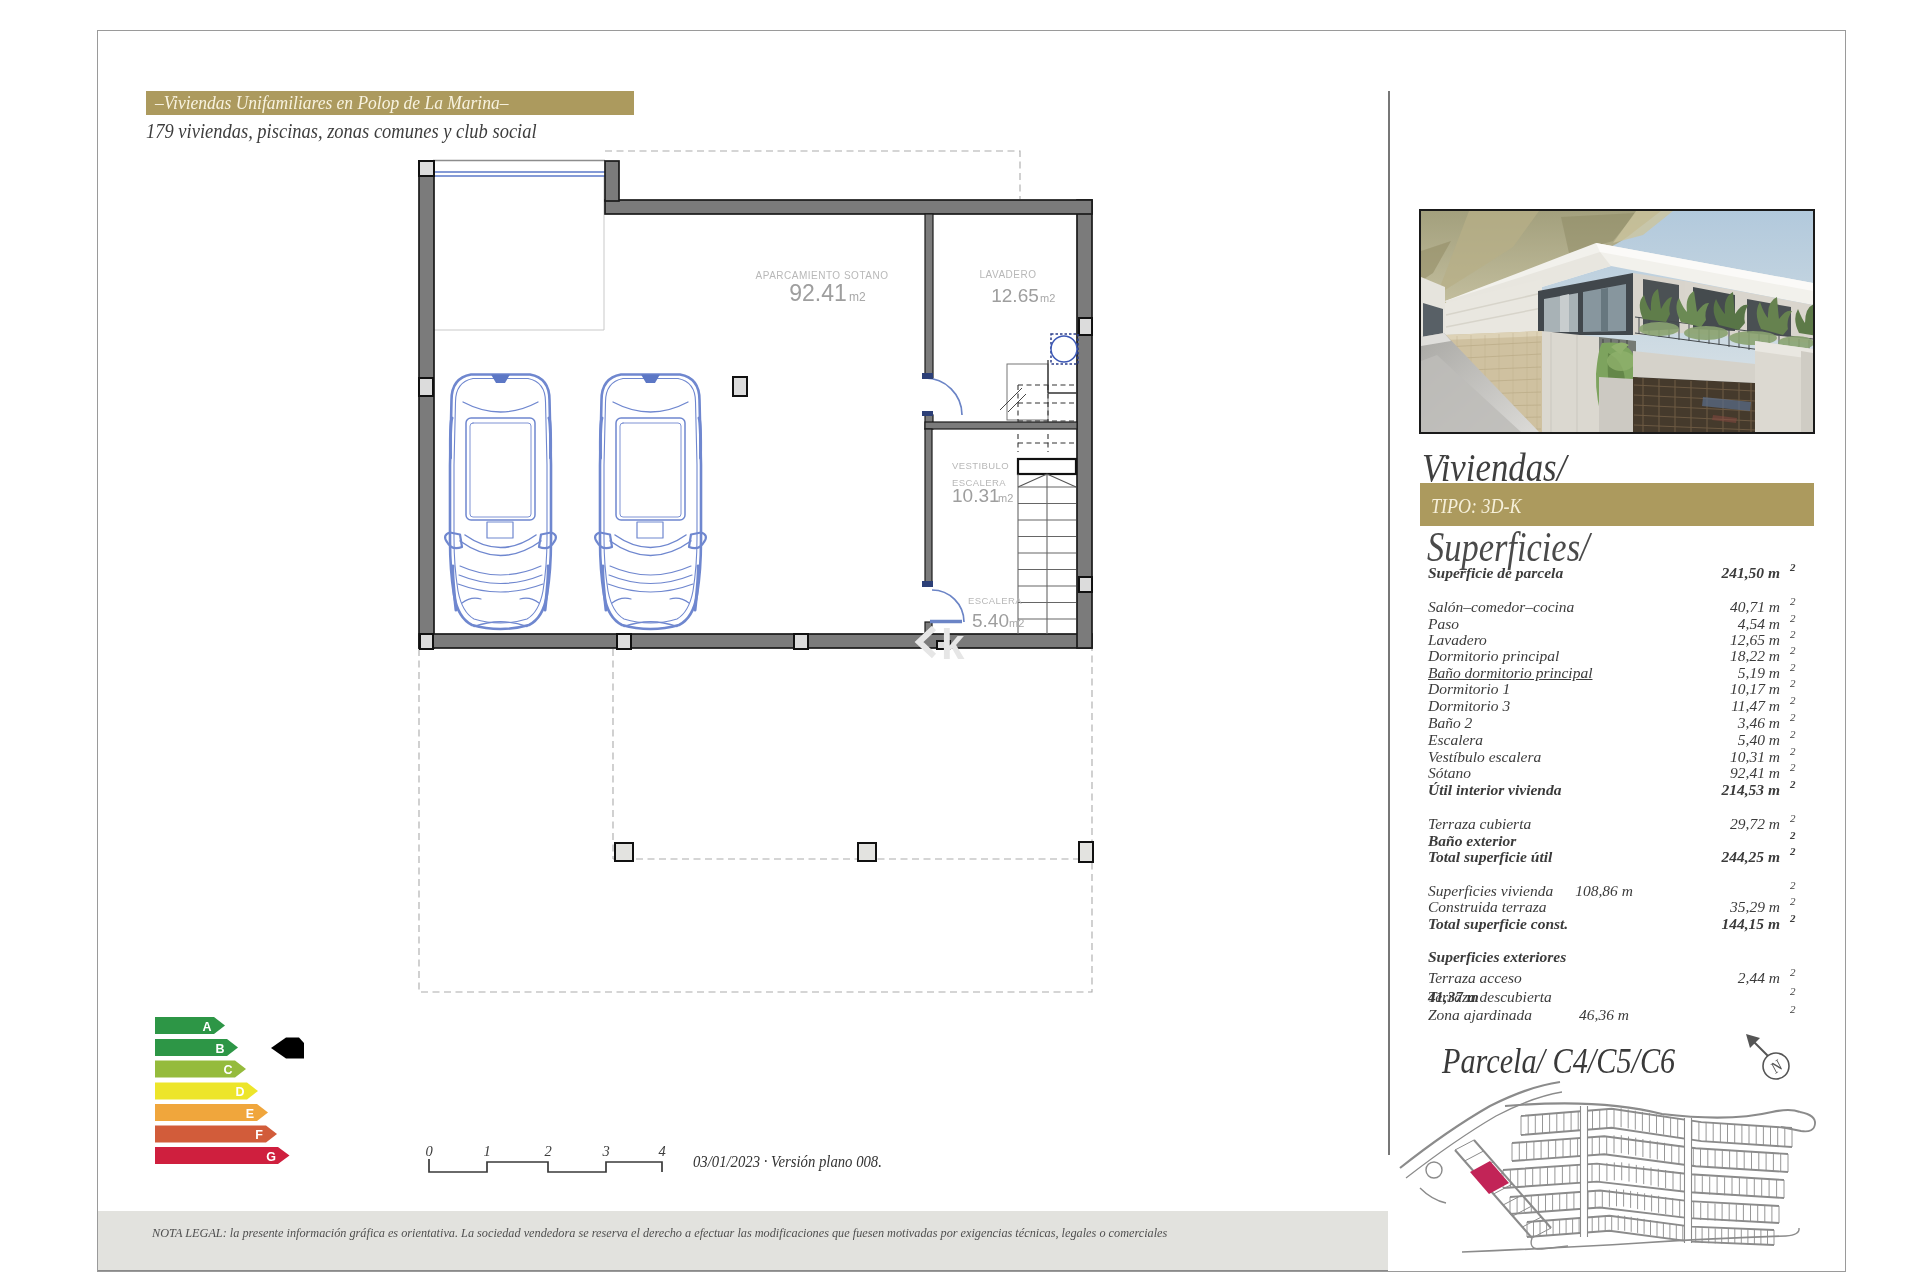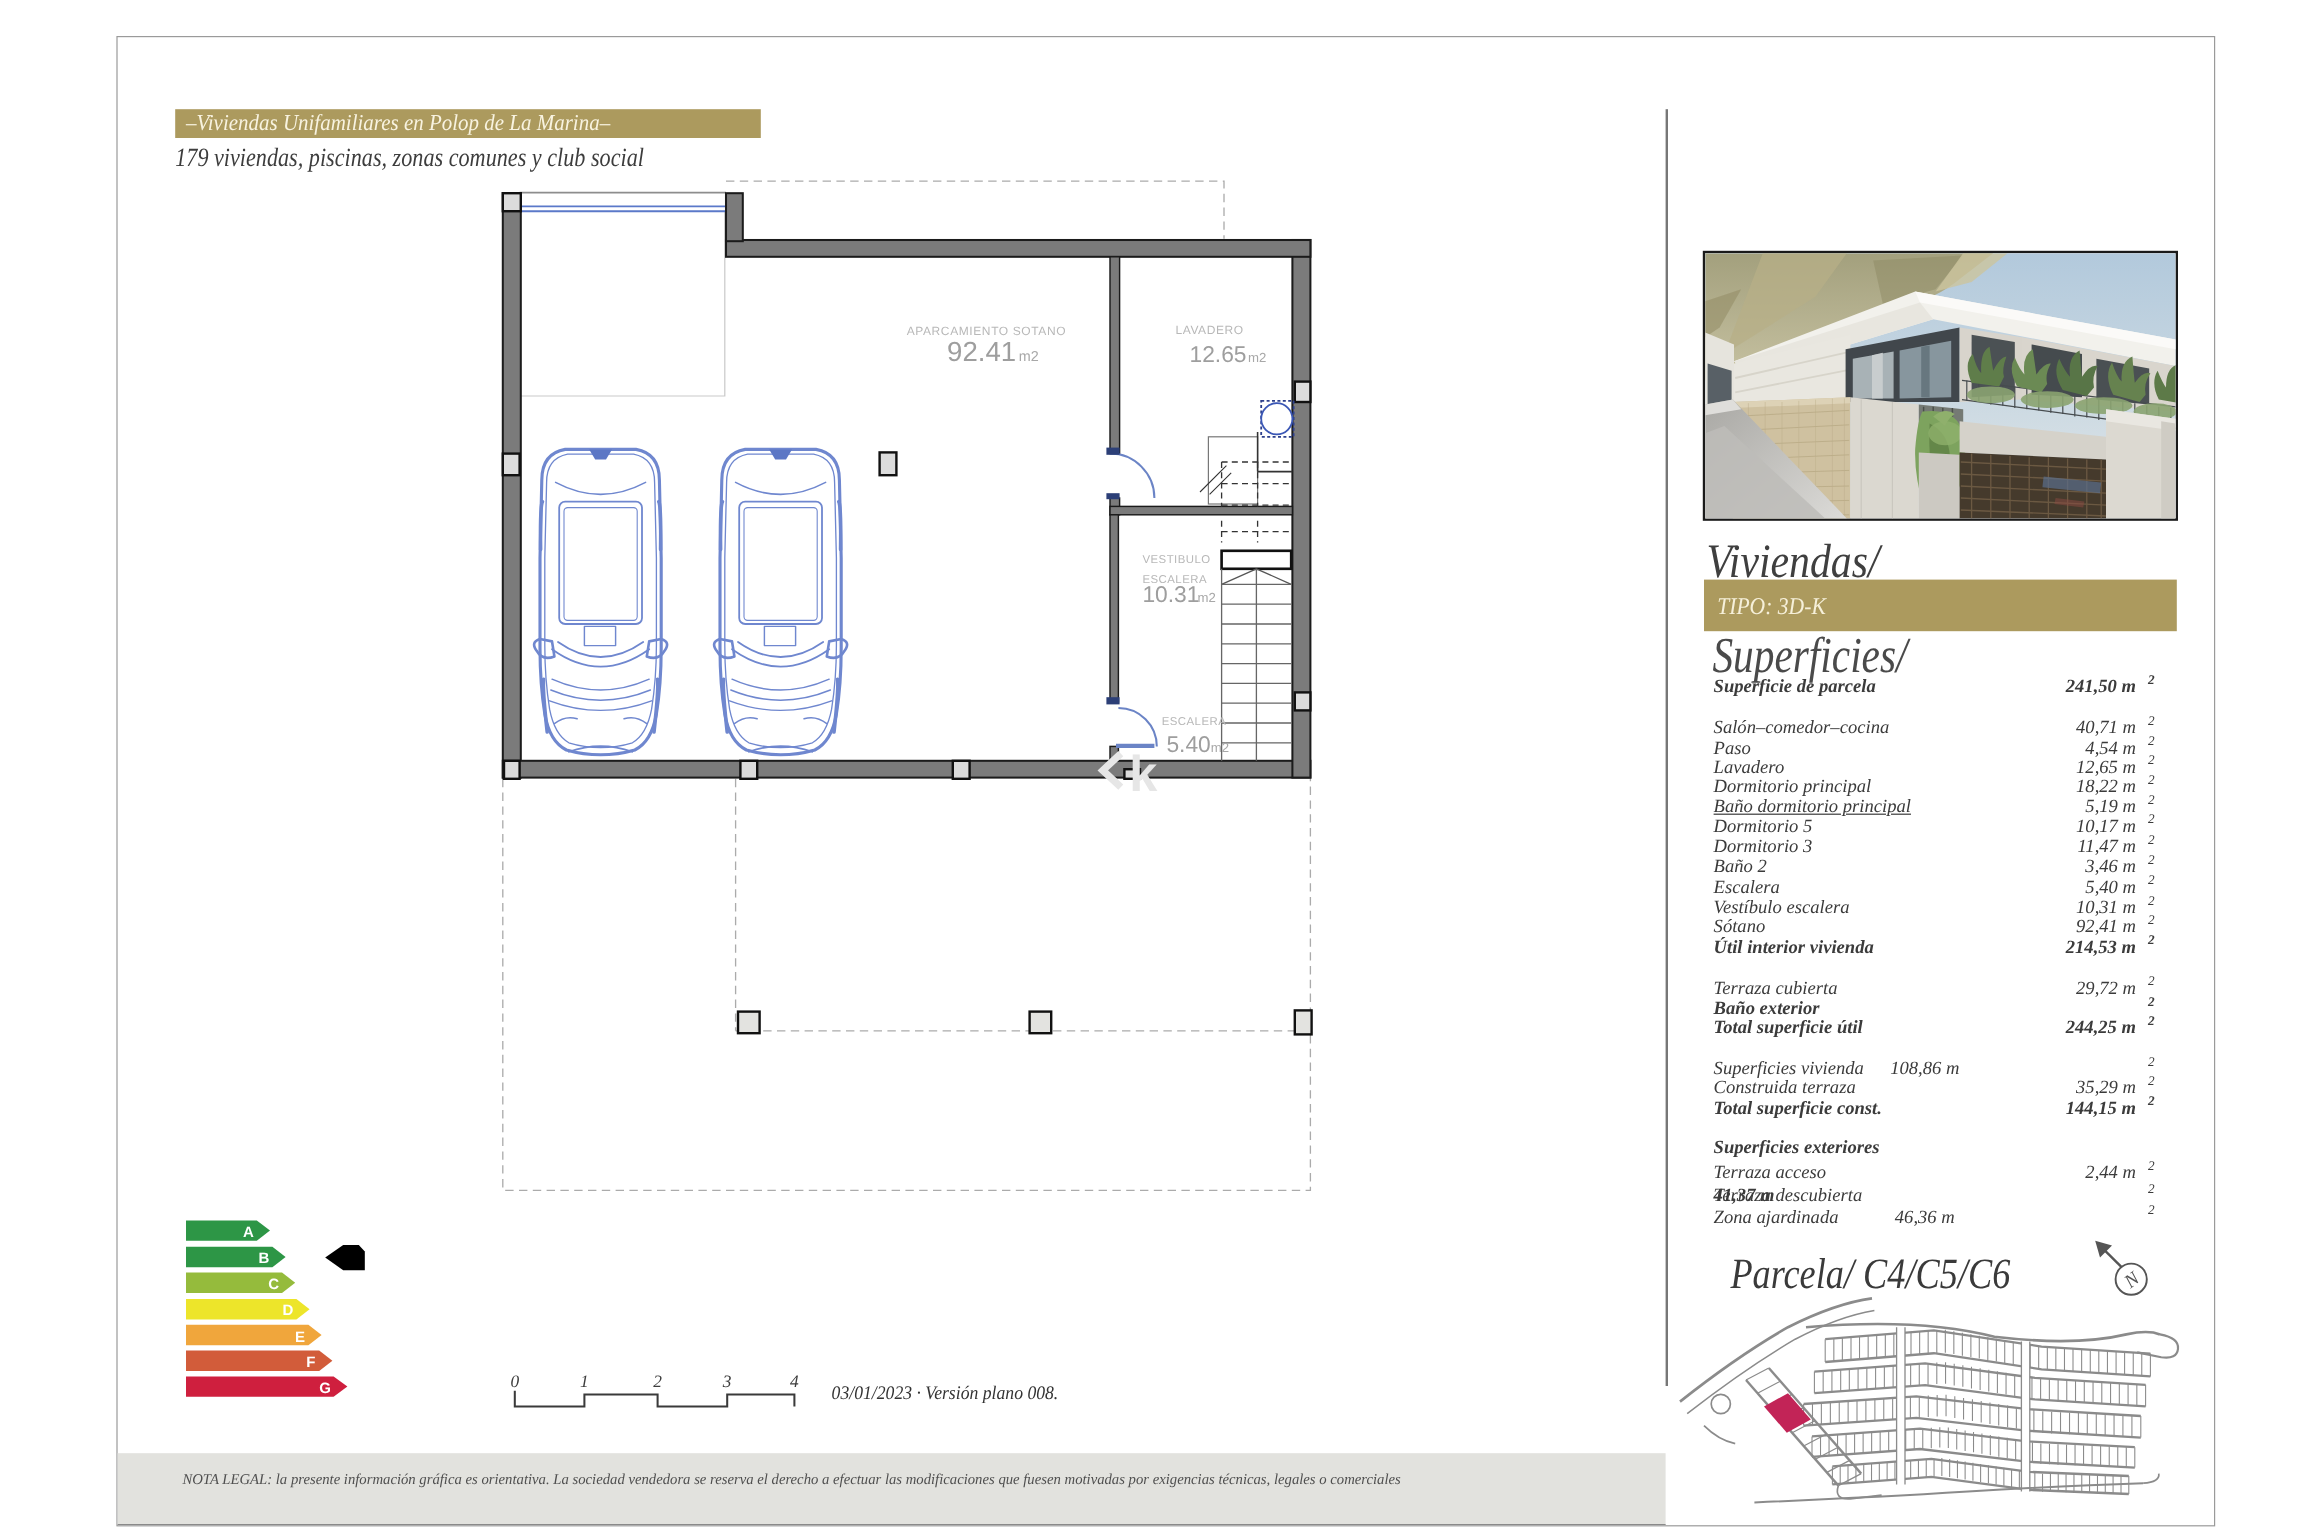--- a/index.html
+++ b/index.html
@@ -394,21 +394,21 @@
 
 <div class="abs ser" style="left:1427px;top:523px;font-style:italic;font-size:42px;color:#4a4a4a;transform:scaleX(0.82);transform-origin:0 0;">Superficies/</div>
 
 <div id="tbl" class="abs ser" style="left:1428px;top:0;width:372px;height:1280px;font-style:italic;font-size:15.5px;color:#3b3b3b;">
 <div style="position:absolute;left:0;top:564px;width:372px;font-weight:bold;"><span>Superficie de parcela</span><span style="position:absolute;left:0;top:0;width:352px;text-align:right;">241,50&nbsp;m</span><span style="position:absolute;left:362px;top:-3px;font-size:11px;">2</span></div>
 <div style="position:absolute;left:0;top:598px;width:372px;"><span>Salón–comedor–cocina</span><span style="position:absolute;left:0;top:0;width:352px;text-align:right;">40,71&nbsp;m</span><span style="position:absolute;left:362px;top:-3px;font-size:11px;">2</span></div>
 <div style="position:absolute;left:0;top:615px;width:372px;"><span>Paso</span><span style="position:absolute;left:0;top:0;width:352px;text-align:right;">4,54&nbsp;m</span><span style="position:absolute;left:362px;top:-3px;font-size:11px;">2</span></div>
 <div style="position:absolute;left:0;top:631px;width:372px;"><span>Lavadero</span><span style="position:absolute;left:0;top:0;width:352px;text-align:right;">12,65&nbsp;m</span><span style="position:absolute;left:362px;top:-3px;font-size:11px;">2</span></div>
 <div style="position:absolute;left:0;top:647px;width:372px;"><span>Dormitorio principal</span><span style="position:absolute;left:0;top:0;width:352px;text-align:right;">18,22&nbsp;m</span><span style="position:absolute;left:362px;top:-3px;font-size:11px;">2</span></div>
 <div style="position:absolute;left:0;top:664px;width:372px;text-decoration:underline;"><span>Baño dormitorio principal</span><span style="position:absolute;left:0;top:0;width:352px;text-align:right;">5,19&nbsp;m</span><span style="position:absolute;left:362px;top:-3px;font-size:11px;">2</span></div>
-<div style="position:absolute;left:0;top:680px;width:372px;"><span>Dormitorio 5</span><span style="position:absolute;left:0;top:0;width:352px;text-align:right;">10,17&nbsp;m</span><span style="position:absolute;left:362px;top:-3px;font-size:11px;">2</span></div>
+<div style="position:absolute;left:0;top:680px;width:372px;"><span>Dormitorio 1</span><span style="position:absolute;left:0;top:0;width:352px;text-align:right;">10,17&nbsp;m</span><span style="position:absolute;left:362px;top:-3px;font-size:11px;">2</span></div>
 <div style="position:absolute;left:0;top:697px;width:372px;"><span>Dormitorio 3</span><span style="position:absolute;left:0;top:0;width:352px;text-align:right;">11,47&nbsp;m</span><span style="position:absolute;left:362px;top:-3px;font-size:11px;">2</span></div>
 <div style="position:absolute;left:0;top:714px;width:372px;"><span>Baño 2</span><span style="position:absolute;left:0;top:0;width:352px;text-align:right;">3,46&nbsp;m</span><span style="position:absolute;left:362px;top:-3px;font-size:11px;">2</span></div>
 <div style="position:absolute;left:0;top:731px;width:372px;"><span>Escalera</span><span style="position:absolute;left:0;top:0;width:352px;text-align:right;">5,40&nbsp;m</span><span style="position:absolute;left:362px;top:-3px;font-size:11px;">2</span></div>
 <div style="position:absolute;left:0;top:748px;width:372px;"><span>Vestíbulo escalera</span><span style="position:absolute;left:0;top:0;width:352px;text-align:right;">10,31&nbsp;m</span><span style="position:absolute;left:362px;top:-3px;font-size:11px;">2</span></div>
 <div style="position:absolute;left:0;top:764px;width:372px;"><span>Sótano</span><span style="position:absolute;left:0;top:0;width:352px;text-align:right;">92,41&nbsp;m</span><span style="position:absolute;left:362px;top:-3px;font-size:11px;">2</span></div>
 <div style="position:absolute;left:0;top:781px;width:372px;font-weight:bold;"><span>Útil interior vivienda</span><span style="position:absolute;left:0;top:0;width:352px;text-align:right;">214,53&nbsp;m</span><span style="position:absolute;left:362px;top:-3px;font-size:11px;">2</span></div>
 <div style="position:absolute;left:0;top:815px;width:372px;"><span>Terraza cubierta</span><span style="position:absolute;left:0;top:0;width:352px;text-align:right;">29,72&nbsp;m</span><span style="position:absolute;left:362px;top:-3px;font-size:11px;">2</span></div>
 <div style="position:absolute;left:0;top:832px;width:372px;font-weight:bold;"><span>Baño exterior</span><span style="position:absolute;left:362px;top:-3px;font-size:11px;">2</span></div>
 <div style="position:absolute;left:0;top:848px;width:372px;font-weight:bold;"><span>Total superficie útil</span><span style="position:absolute;left:0;top:0;width:352px;text-align:right;">244,25&nbsp;m</span><span style="position:absolute;left:362px;top:-3px;font-size:11px;">2</span></div>
 <div style="position:absolute;left:0;top:882px;width:372px;"><span>Superficies vivienda</span><span style="position:absolute;left:0;top:0;width:352px;text-align:center;">108,86&nbsp;m</span><span style="position:absolute;left:362px;top:-3px;font-size:11px;">2</span></div>

